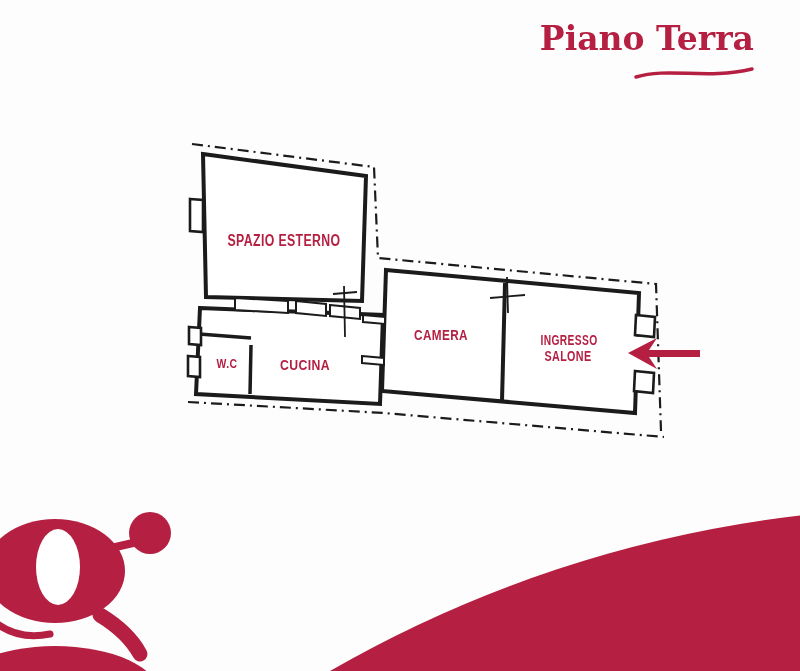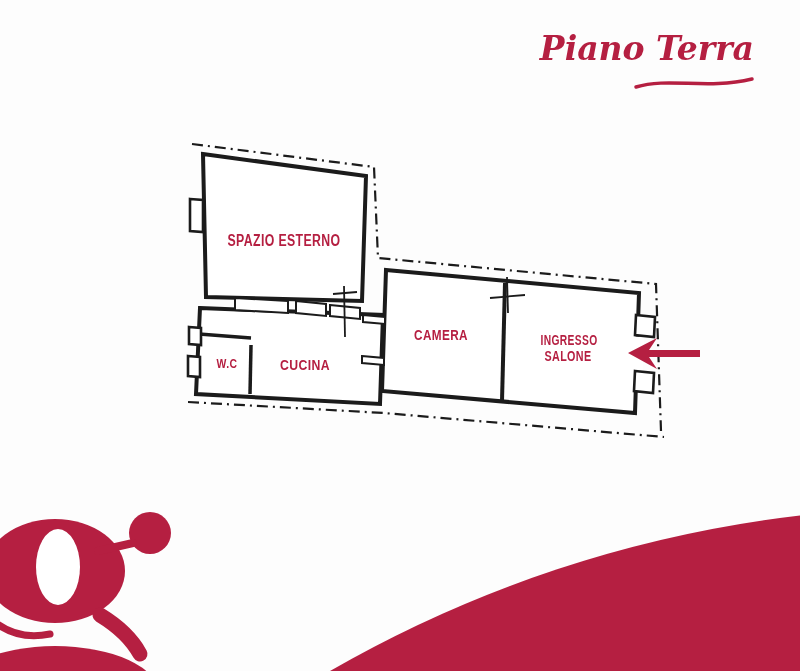--- a/index.html
+++ b/index.html
@@ -27,24 +27,24 @@
 
   .room-label{
     font-family:"Liberation Sans",sans-serif;
     font-weight:bold;
     fill:var(--accent,#B51F41);
     letter-spacing:.5px;
   }
 
   
   .title{
-    position:absolute;top:30px;right:46px;height:52px;
+    position:absolute;top:20px;right:46px;height:52px;
     color:var(--accent,#B51F41);
     font-family:"DejaVu Serif","Liberation Serif",serif;
-    font-style:italic;font-weight:bold;
+    font-weight:bold;
     font-size:33px;line-height:38px;white-space:nowrap;
   }
   .title .flourish{position:absolute;right:-2px;bottom:-9px;display:block;}
 </style>
 </head>
 <body>
 
 <div class="stage">
 
   <svg class="scene" viewBox="0 0 800 671" aria-hidden="true">

